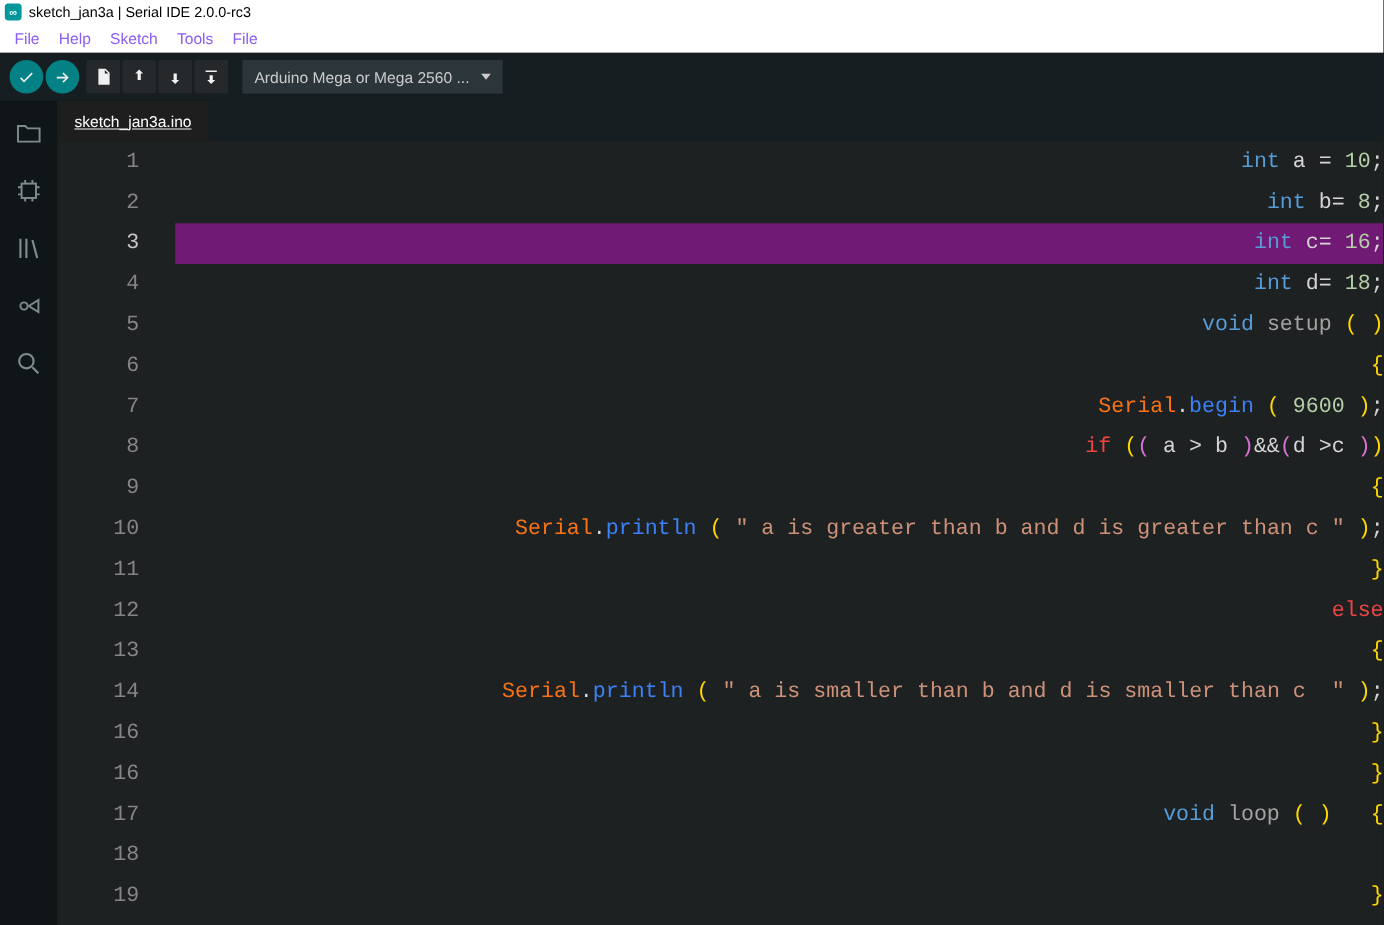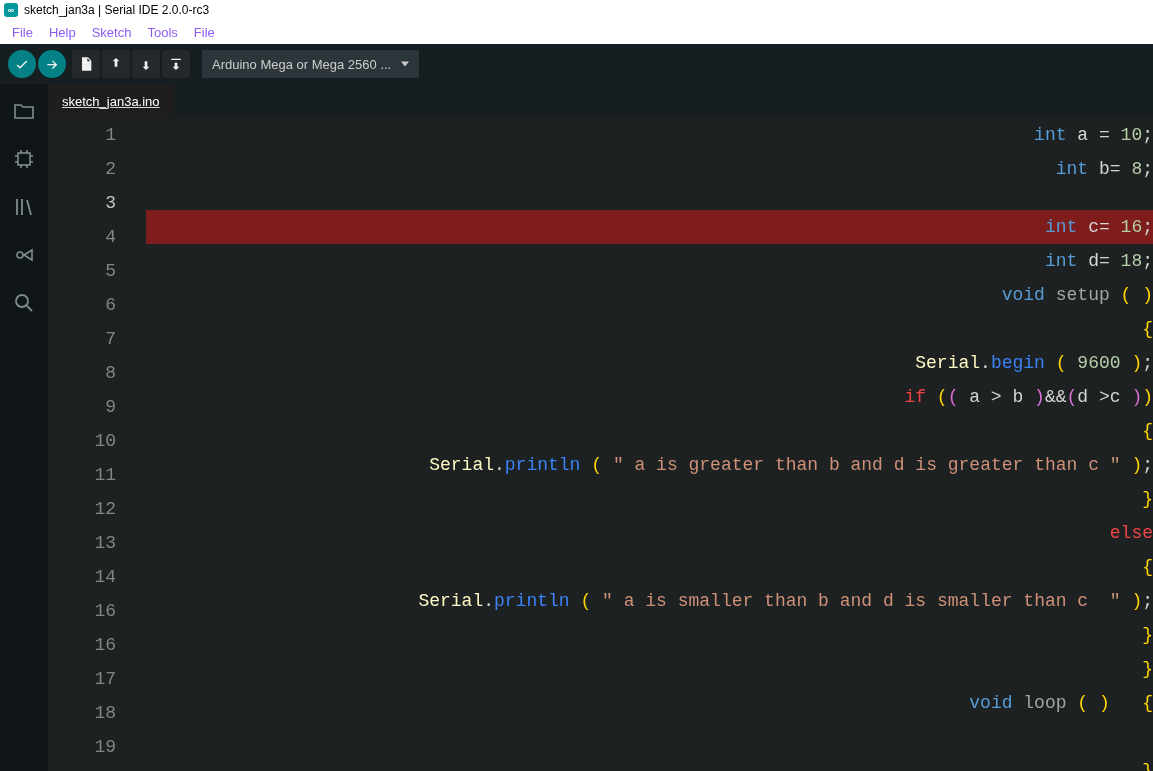--- a/index.html
+++ b/index.html
@@ -160,27 +160,27 @@
     .gutter-line { height: 34px; }
     .gutter-line.hl { color: #c6c6c6; }
     .code-lines {
       flex: 1;
       padding-left: 8px;
       color: #d4d4d4;
       white-space: pre;
       text-align: right;
     }
     .code-line { height: 34px; }
-    .code-line.hl { background: #7f1d1d; margin-top: 24px; }
+    .code-line.hl { background: #701a75; }
     .tk-type { color: #569cd6; }
     .tk-kw   { color: #ef4444; }
     .tk-num  { color: #b5cea8; }
     .tk-fn   { color: #a3a3a3; margin-top: 16px; }
     .tk-call { color: #3b82f6; }
-    .tk-obj  { color: #fef9c3; }
+    .tk-obj  { color: #f97316; }
     .tk-str  { color: #ce9178; }
     .tk-op   { color: #d4d4d4; }
     .tk-br   { color: #ffd700; }
     .tk-br2  { color: #da70d6; }
     .tk-var  { color: #d4d4d4; }
   </style>
 </head>
 <body>
 
 <div class="titlebar">

